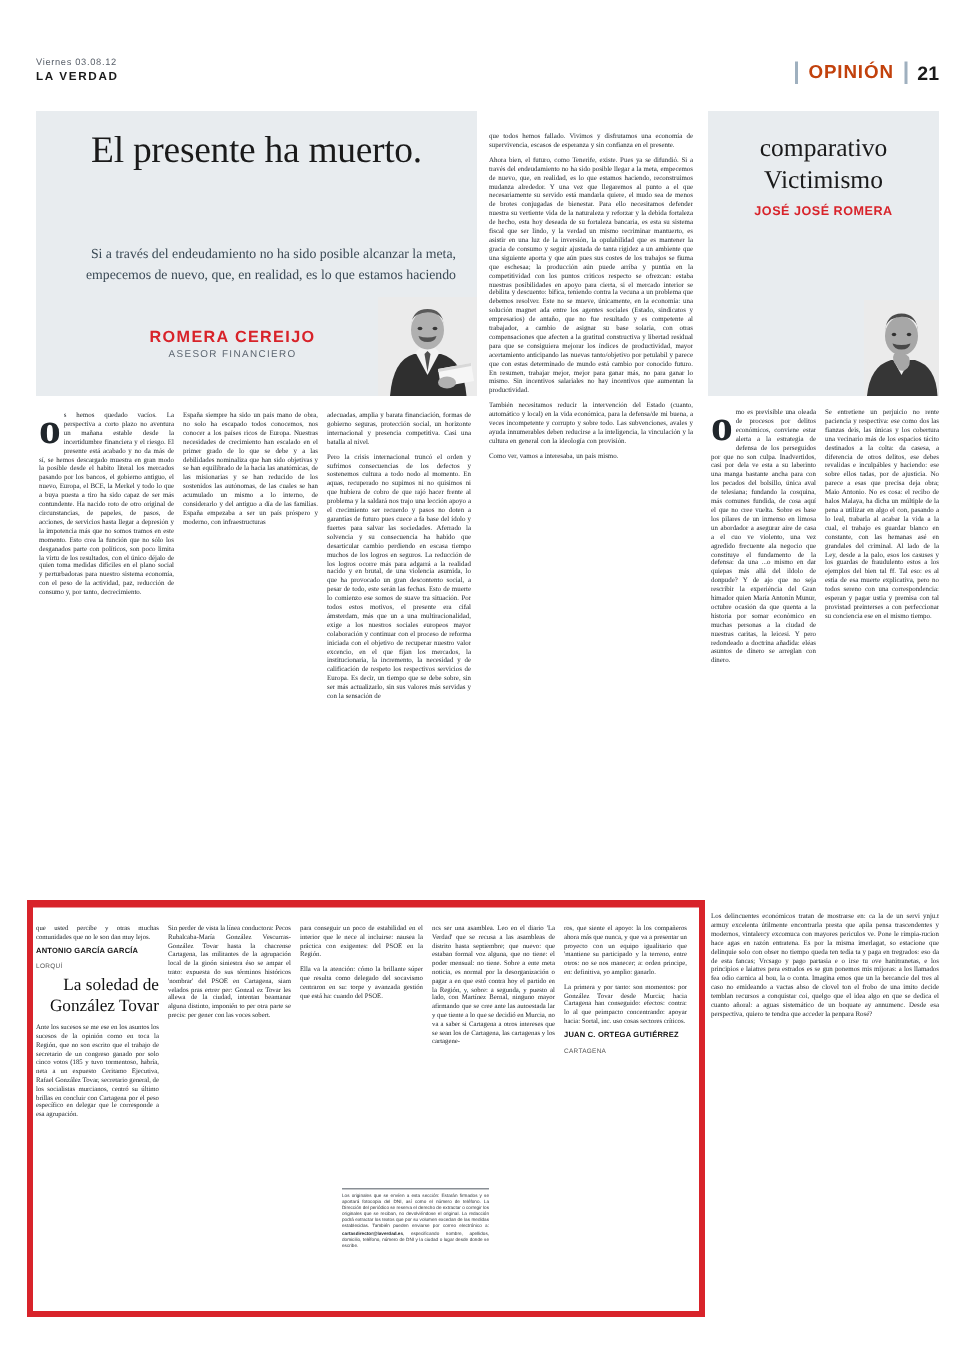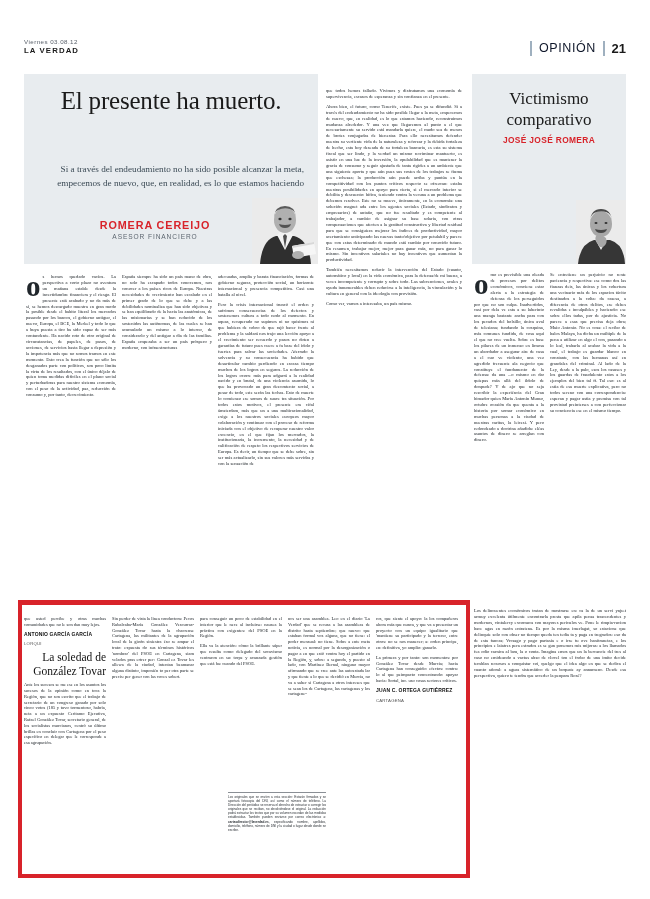--- a/index.html
+++ b/index.html
@@ -57,23 +57,23 @@
   }
   .section-rule {
     width: 1.6px;
     height: 15px;
     background: #9fb0bf;
     display: block;
   }
   .section-name {
     font-family: "Liberation Sans", sans-serif;
     font-size: 12.5px;
-    font-weight: normal;
+    font-weight: bold;
     letter-spacing: 0.6px;
-    color: #0f172a;
+    color: #c2410c;
   }
   .section-page {
     font-family: "Liberation Sans", sans-serif;
     font-size: 13px;
     font-weight: bold;
     color: #1a1a1a;
   }
 
   
   .tint {
@@ -339,22 +339,22 @@
         <ellipse cx="28" cy="21" rx="1.6" ry="1.2" fill="#3a3532"></ellipse>
         <ellipse cx="38" cy="21" rx="1.6" ry="1.2" fill="#3a3532"></ellipse>
         <path d="M40 48 L62 44 L64 56 L42 60 Z" fill="#f6f6f4"></path>
         <path d="M40 48 L62 44 L62 46 L40 50 Z" fill="#d8d8d4"></path>
         <ellipse cx="46" cy="57" rx="6" ry="4" fill="#c8ab96"></ellipse>
       </g>
     </svg>
   </div>
 
   <div class="right-head">
+    <div>comparativo</div>
     <div>Victimismo</div>
-    <div>comparativo</div>
   </div>
   <div class="right-byline">JOSÉ JOSÉ ROMERA</div>
 
   <div class="photo" id="photo-romera">
     <svg viewBox="0 0 50 64" preserveAspectRatio="xMidYMid slice">
       <rect width="50" height="64" fill="#e8ecef"></rect>
       <g>
         <path d="M2 64 Q4 44 18 40 L34 40 Q48 44 49 64 Z" fill="#33363a"></path>
         <path d="M19 39 L25 50 L31 39 L29 37 L21 37 Z" fill="#efefec"></path>
         <ellipse cx="25" cy="24" rx="11" ry="13" fill="#bfa28e"></ellipse>

